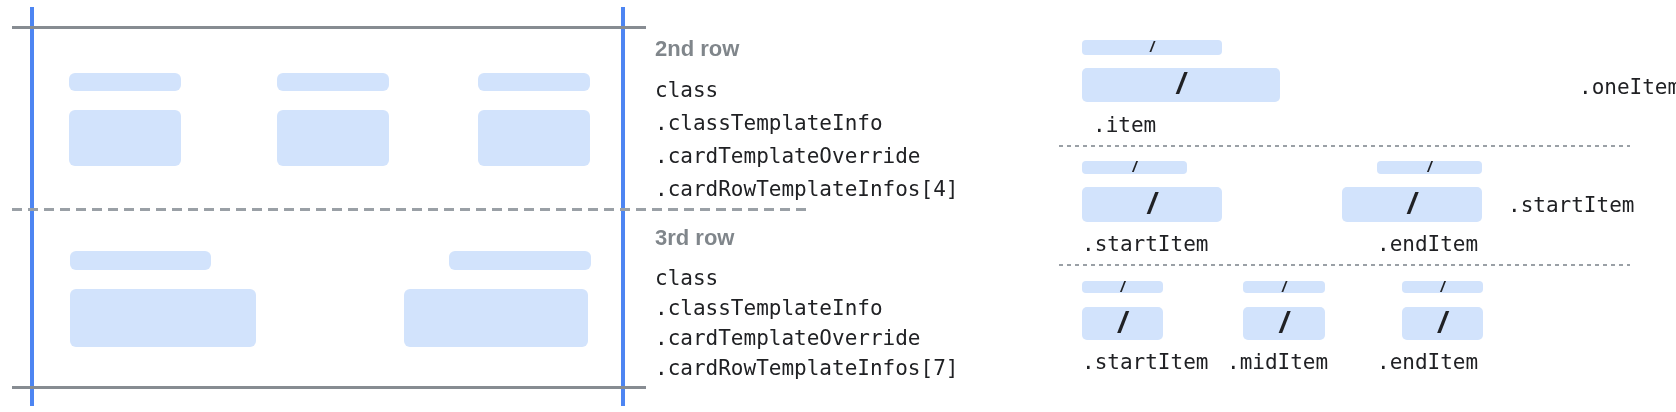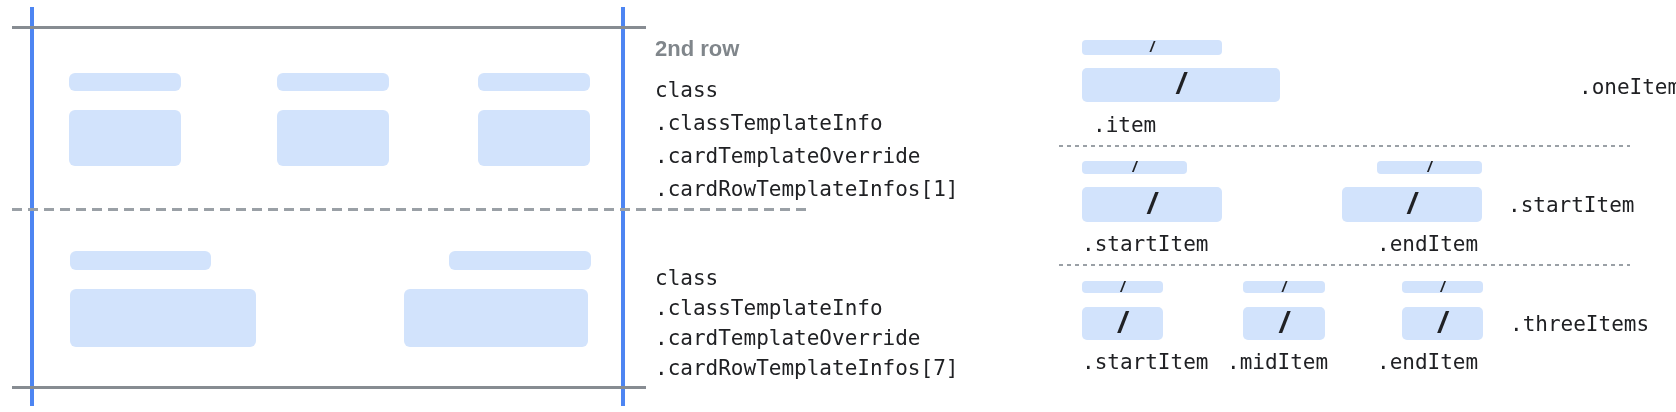--- a/index.html
+++ b/index.html
@@ -56,22 +56,23 @@
 
   <div class="ph" style="left:70px;top:251px;width:141px;height:19px;"></div>
   <div class="ph" style="left:70px;top:289px;width:186px;height:58px;"></div>
   <div class="ph" style="left:449px;top:251px;width:142px;height:19px;"></div>
   <div class="ph" style="left:404px;top:289px;width:184px;height:58px;"></div>
 
   <div class="section-title" style="left:655px;top:33px;">2nd row</div>
   <div class="code" style="left:655px;top:74px;">class</div>
   <div class="code" style="left:655px;top:107px;">.classTemplateInfo</div>
   <div class="code" style="left:655px;top:140px;">.cardTemplateOverride</div>
-  <div class="code" style="left:655px;top:173px;">.cardRowTemplateInfos[1]</div>
+  <div class="code" style="left:655px;top:173px;">.cardRowTemplateInfos[4]</div>
 
+  <div class="section-title" style="left:655px;top:222px;">3rd row</div>
   <div class="code" style="left:655px;top:262px;">class</div>
   <div class="code" style="left:655px;top:292px;">.classTemplateInfo</div>
   <div class="code" style="left:655px;top:322px;">.cardTemplateOverride</div>
   <div class="code" style="left:655px;top:352px;">.cardRowTemplateInfos[7]</div>
 
   <div class="bar sm" style="left:1082px;top:40px;width:140px;height:15px;">
     <span class="slash s">/</span>
   </div>
   <div class="bar lg" style="left:1082px;top:68px;width:198px;height:34px;">
     <span class="slash l">/</span>
@@ -113,15 +114,14 @@
   </div>
   <div class="bar sm" style="left:1402px;top:281px;width:81px;height:12px;">
     <span class="slash s">/</span>
   </div>
   <div class="bar lg" style="left:1402px;top:307px;width:81px;height:33px;">
     <span class="slash l">/</span>
   </div>
   <div class="mono-label" style="left:1082px;top:351px;">.startItem</div>
   <div class="mono-label" style="left:1227px;top:351px;">.midItem</div>
   <div class="mono-label" style="left:1377px;top:351px;">.endItem</div>
-  <div class="mono-label" style="left:1510px;top:313px;">.threeItems</div>
 
 </div>
 
 </body></html>

